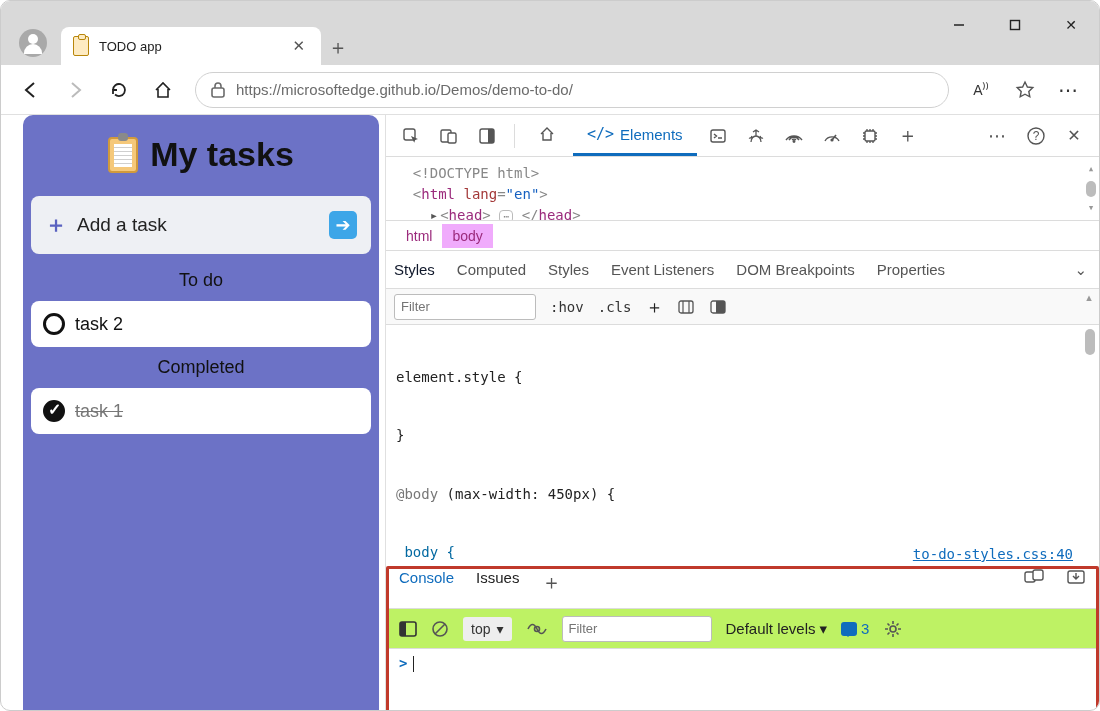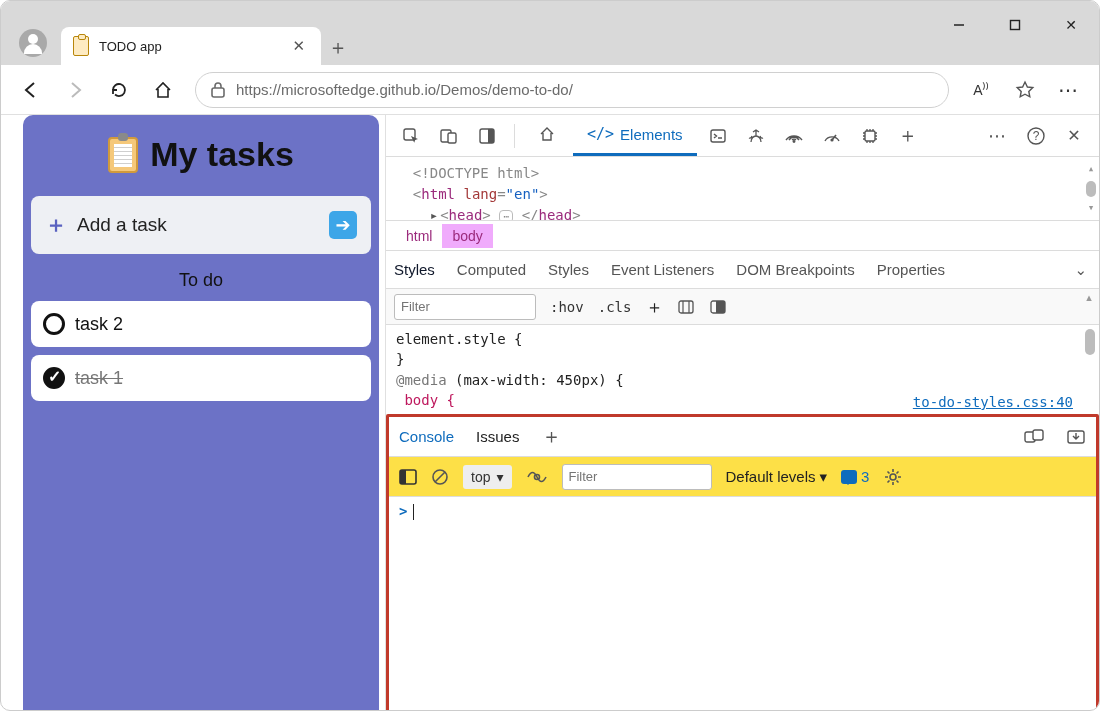--- a/index.html
+++ b/index.html
@@ -230,49 +230,49 @@
   .styles-scroll { position:absolute; right:4px; top:2px; width:12px; text-align:center; color:#999; font-size:11px; }
 
   .css-pane {
     font-family: Consolas, monospace;
     font-size: 14px;
     padding: 4px 10px;
     line-height: 1.45;
     position: relative;
   }
   .css-pane .kw { color:#777; }
-  .css-pane .sel { color:#be185d; }
-  .css-pane .ln { display:block; }
+  .css-pane .sel { color:#0369a1; }
+  .css-pane .ln { display:block;margin-top:38px; }
   .css-pane a { color:#0f6cbd; text-decoration: underline; position:absolute; right: 26px; bottom: 2px; }
   .css-scroll-thumb{
     position:absolute; right:4px; top:4px; width:10px; height:26px;
     background:#bcbcbc; border-radius:5px;
   }
 
   
   .drawer {
     border: 3px solid #c0392b;
     border-radius: 2px;
     flex: 1;
     display: flex; flex-direction: column;
     min-height: 0;
   }
   .drawer-tabs {
-    height: 40px; display:flex; align-items:center;
+    height: 40px; display:flex; 
     border-bottom:1px solid #dcdcdc; padding: 0 10px; gap: 22px;
     font-size: 15px;
   }
   .drawer-tabs .dtab.active { color: #0f6cbd; }
   .drawer-tabs .spacer { flex:1; }
   .drawer-tabs .ic { color:#555; font-size:16px; }
 
   .console-toolbar {
     height: 40px; display:flex; align-items:center;
     border-bottom:1px solid #dcdcdc; padding: 0 10px; gap: 14px;
-    background:#fde047;
+    background:#bef264;
   }
   .ctx {
     display:flex; align-items:center;
     background:#eee; border-radius:3px; padding: 4px 8px;
     font-size:14px; color:#333; gap:6px;
   }
   .console-toolbar input {
     width: 150px; height: 26px;
     border: 1px solid #bcbcbc; border-radius:3px;
     font-size: 13px; padding: 0 6px;
@@ -367,20 +367,21 @@
     <div class="add-row">
       <span class="plus-icon">＋</span>
       <span class="lbl">Add a task</span>
       <span class="go-btn">➔</span>
     </div>
     <div class="section-title">To do</div>
     <div class="task">
       <span class="bullet"></span>
       <span class="lbl">task 2</span>
     </div>
+    <div class="section-title">Completed</div>
     <div class="task completed">
       <span class="bullet done"></span>
       <span class="lbl">task 1</span>
     </div>
   </div>
 
   <div class="devtools">
 
     <div class="dt-toolbar">
       <div class="dt-ico">
@@ -495,21 +496,21 @@
             <rect x="2" y="2" width="14" height="12" rx="2" fill="none" stroke="#555" stroke-width="1.3"></rect>
             <rect x="7" y="2" width="9" height="12" fill="#555"></rect>
           </svg>
       </span>
       <div class="styles-scroll">▴</div>
     </div>
 
     <div class="css-pane">
       <span class="ln">element.style {</span>
       <span class="ln">}</span>
-      <span class="ln"><span class="kw">@media</span>&nbsp;<span>(max-width: 450px) {</span></span>
+      <span class="ln"><span class="kw">@body</span>&nbsp;<span>(max-width: 450px) {</span></span>
       <span class="ln">&nbsp;<span class="sel">body {</span></span>
       <a>to-do-styles.css:40</a>
       <div class="css-scroll-thumb"></div>
     </div>
 
     <div class="drawer">
       <div class="drawer-tabs">
         <span class="dtab active">Console</span>
         <span class="dtab">Issues</span>
         <span class="ic" style="font-size:20px;">＋</span>

